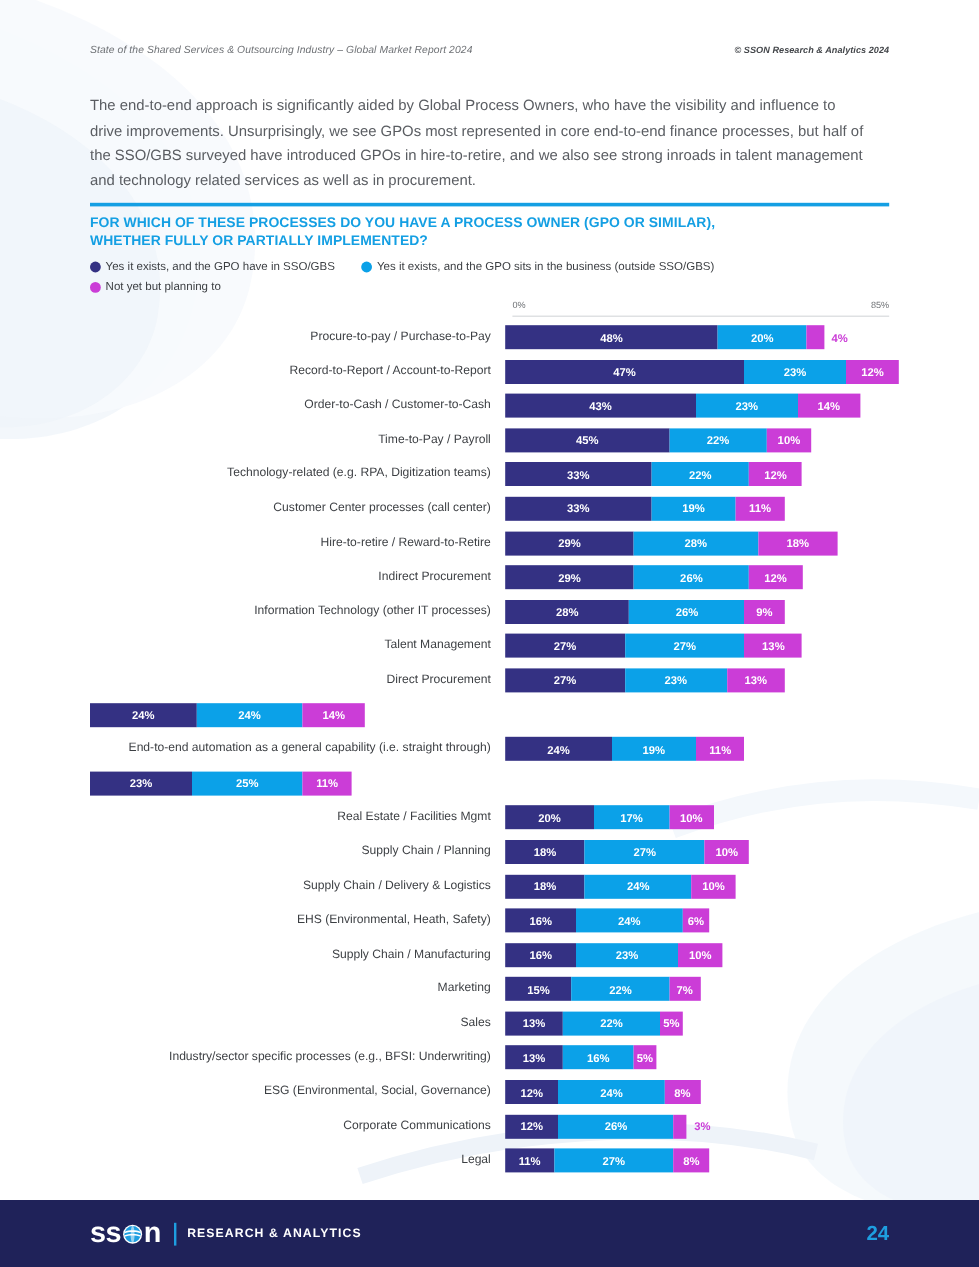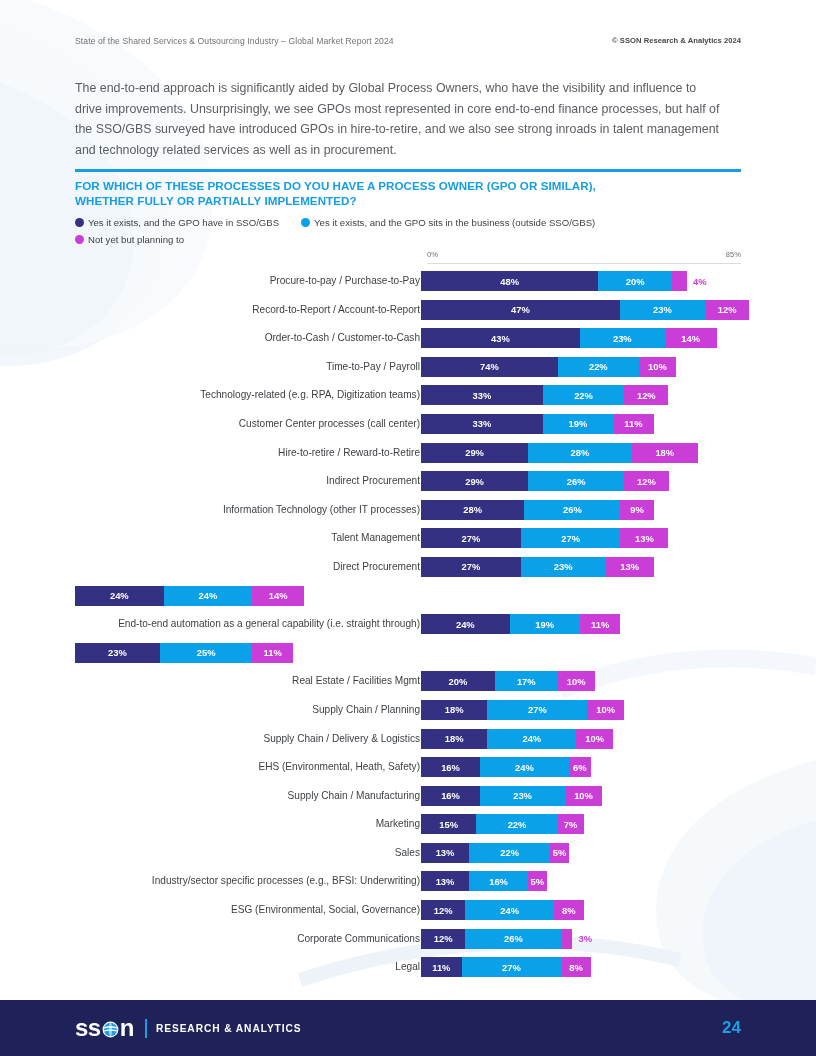--- a/index.html
+++ b/index.html
@@ -33,21 +33,22 @@
   }
 
   
   .runhead {
     position: absolute;
     top: 36px;
     left: 75px;
     right: 75px;
     display: flex;
     justify-content: space-between;
-    align-items: flex-start;
+    align-items: center;
+    font-style: italic;
   }
   .runhead-left {
     font-size: 8.6px;
     color: #6f7276;
     letter-spacing: .01em;
   }
   .runhead-right {
     font-size: 7.6px;
     color: #44474b;
     font-weight: bold;
@@ -151,21 +152,21 @@
   .row {
     display: flex;
     align-items: center;
     height: 20px;
     margin-bottom: 8.6px;
   }
   .row-label {
     width: 346px;
     flex: 0 0 auto;
     text-align: right;
-    padding-right: 1px;
+    padding-right: 12px;
     box-sizing: border-box;
     font-size: 10.1px;
     color: #3c3f43;
     white-space: nowrap;
     line-height: 20px;
   }
   .row-bars {
     flex: 1 1 auto;
     display: flex;
     align-items: stretch;
@@ -333,21 +334,21 @@
           <div class="row-label">Order-to-Cash / Customer-to-Cash</div>
           <div class="row-bars">
             <div class="seg s0" style="width: 158.847px; background: rgb(52, 49, 131);">43%</div>
             <div class="seg s1" style="width: 84.9647px; background: rgb(11, 161, 232);">23%</div>
             <div class="seg s2" style="width: 51.7176px; background: rgb(203, 61, 215);">14%</div>
           </div>
         </div>
         <div class="row">
           <div class="row-label">Time-to-Pay / Payroll</div>
           <div class="row-bars">
-            <div class="seg s0" style="width: 136.682px; background: rgb(52, 49, 131);">74%</div>
+            <div class="seg s0" style="width: 136.682px; background: rgb(52, 49, 131);">45%</div>
             <div class="seg s1" style="width: 81.2706px; background: rgb(11, 161, 232);">22%</div>
             <div class="seg s2" style="width: 36.9412px; background: rgb(203, 61, 215);">10%</div>
           </div>
         </div>
         <div class="row">
           <div class="row-label">Technology-related (e.g. RPA, Digitization teams)</div>
           <div class="row-bars">
             <div class="seg s0" style="width: 121.906px; background: rgb(52, 49, 131);">33%</div>
             <div class="seg s1" style="width: 81.2706px; background: rgb(11, 161, 232);">22%</div>
             <div class="seg s2" style="width: 44.3294px; background: rgb(203, 61, 215);">12%</div>

